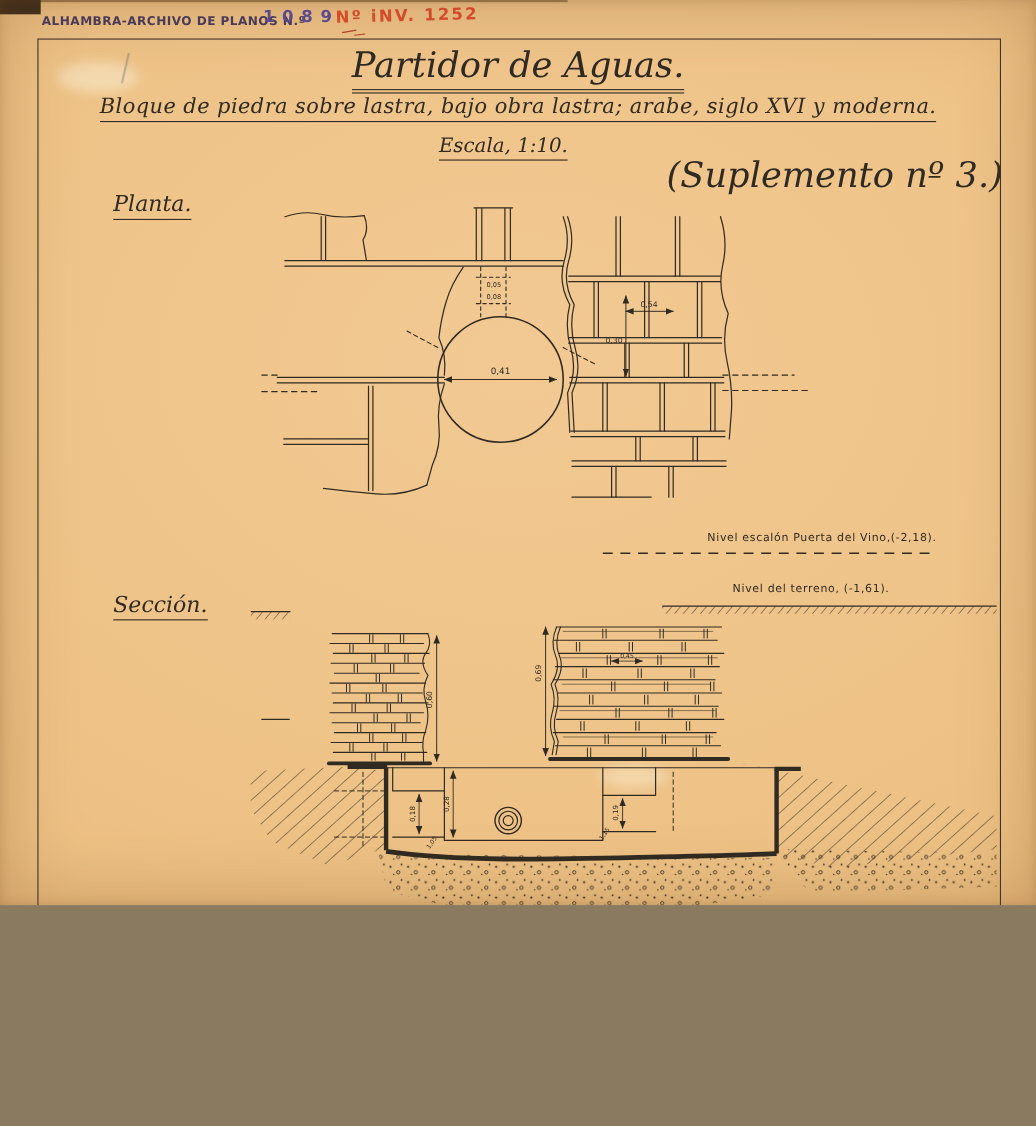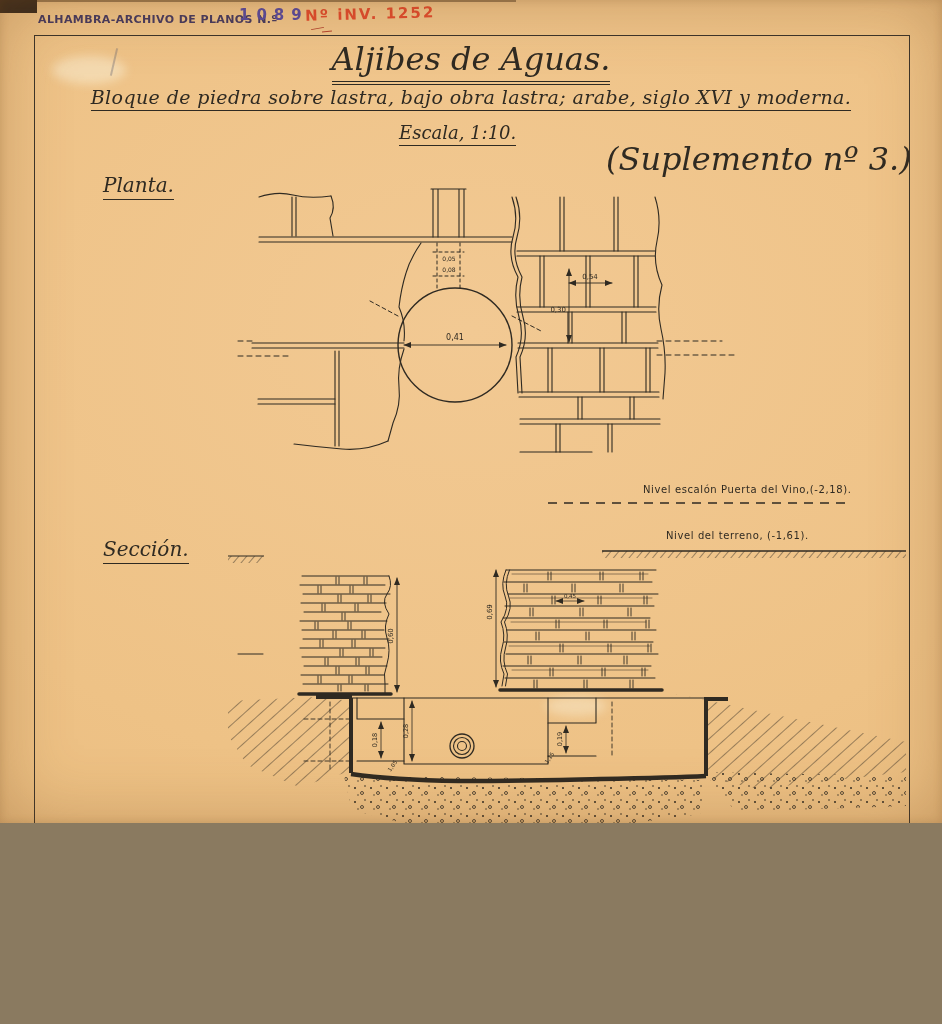--- a/index.html
+++ b/index.html
@@ -37,21 +37,21 @@
   <div class="abs tech" style="left:38px;top:13px;font-size:11px;font-weight:bold;color:#45395f;letter-spacing:.4px;">ALHAMBRA-ARCHIVO DE PLANOS N.º</div>
   <div class="abs tech" style="left:239px;top:6px;font-size:15px;font-weight:bold;color:#584a9e;letter-spacing:7px;">1089</div>
   <div class="abs tech" style="left:305px;top:5px;font-size:15px;font-weight:bold;color:#e14b2d;letter-spacing:2px;transform:rotate(-1.5deg);">Nº iNV. 1252</div>
   <div class="abs" style="left:311px;top:28px;width:13px;height:0;border-bottom:1.6px solid #b3422e;transform:rotate(-10deg);"></div>
   <div class="abs" style="left:322px;top:31px;width:10px;height:0;border-bottom:1.6px solid #b3422e;transform:rotate(-6deg);"></div>
 
   <div class="abs frame" style="left:34px;top:35px;width:874px;height:951px;"></div>
   <div class="abs rule" style="left:34px;top:921px;width:874px;"></div>
 
   <div class="abs" style="left:251px;top:40px;width:440px;text-align:center;">
-    <span class="hw u2" style="font-size:32px;">Aljibes de Aguas.</span>
+    <span class="hw u2" style="font-size:32px;">Partidor de Aguas.</span>
   </div>
   <div class="abs" style="left:0;top:86px;width:942px;text-align:center;">
     <span class="hw u1" style="font-size:19px;letter-spacing:.4px;">Bloque de piedra sobre lastra, bajo obra lastra; arabe, siglo XVI y moderna.</span>
   </div>
   <div class="abs" style="left:399px;top:122px;">
     <span class="hw u1" style="font-size:18px;">Escala, 1:10.</span>
   </div>
   <div class="abs hw" style="left:606px;top:140px;font-size:32px;">(Suplemento nº 3.)</div>
 
   <div class="abs" style="left:103px;top:173px;">

